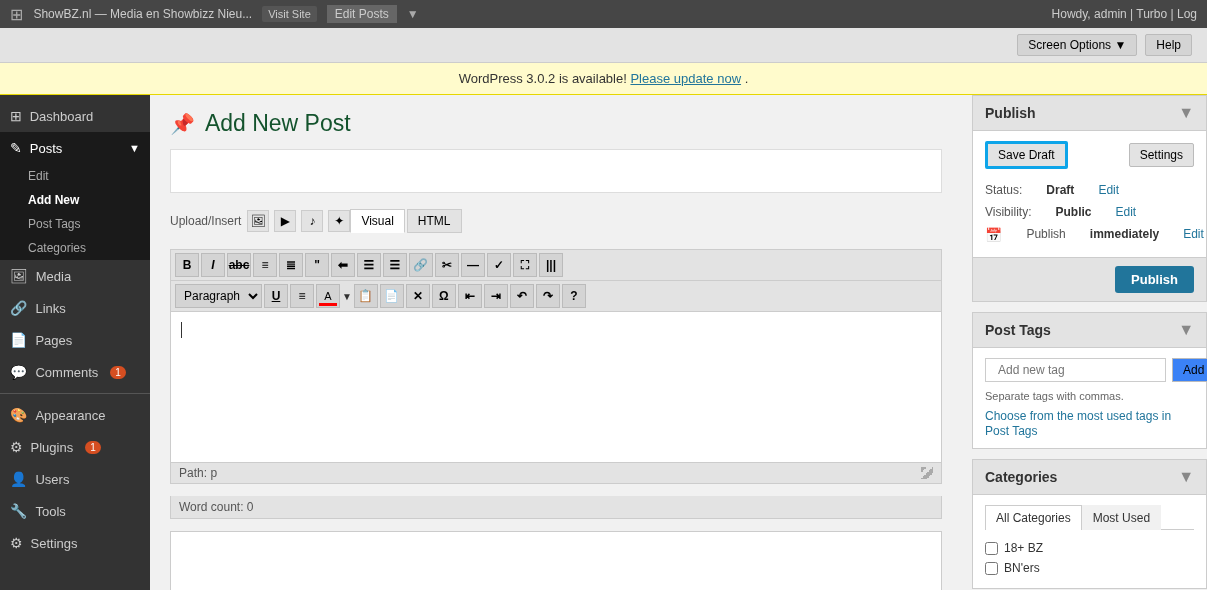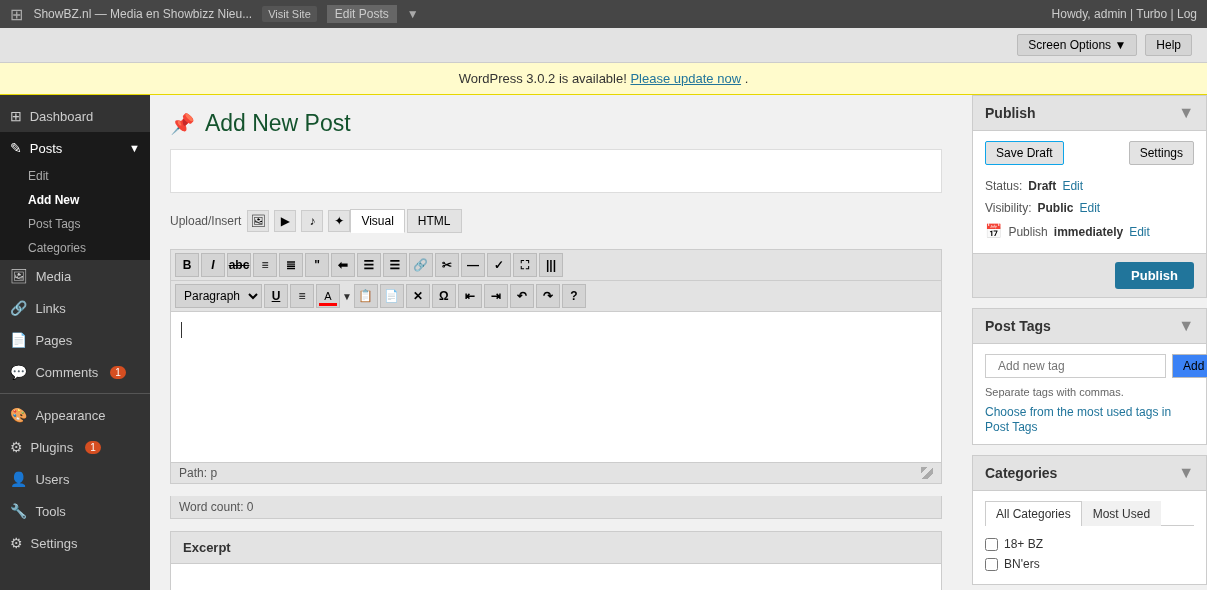--- a/index.html
+++ b/index.html
@@ -273,40 +273,40 @@
     .meta-box-body { padding: 10px 12px; }
 
     .publish-actions {
       display: flex;
       justify-content: space-between;
       align-items: center;
       margin-bottom: 10px;
     }
     .save-draft-btn {
       background: #e3e3e3;
-      border: 1px solid #0ea5e9;
+      border: 3px solid #0ea5e9;
       padding: 4px 10px;
       font-size: 12px;
       cursor: pointer;
       border-radius: 2px;
     }
     .preview-btn {
       background: #e3e3e3;
       border: 1px solid #bbb;
       padding: 4px 10px;
       font-size: 12px;
       cursor: pointer;
       border-radius: 2px;
     }
     .meta-row {
       font-size: 12px;
       padding: 4px 0;
       display: flex;
-      align-items: flex-end;
-      gap: 6px;
+      align-items: flex-start;
+      gap: 24px;
     }
     .meta-row .label { color: #555; }
     .meta-row .value { font-weight: bold; }
     .meta-row a { color: #21759b; text-decoration: none; font-size: 12px; }
     .calendar-icon { font-size: 14px; }
 
     .publish-btn-row {
       display: flex;
       justify-content: flex-end;
       padding: 8px 12px;
@@ -548,21 +548,20 @@
         <div class="resize-handle"></div>
       </div>
     </div>
 
     <div id="word-count-bar">
       <span>Word count:</span>
       <span>0</span>
     </div>
 
     <div id="excerpt-section">
-      <div id="excerpt-header">Excerpt</div>
       <div id="excerpt-body"></div>
     </div>
 
   </div>
 
   <div id="right-sidebar">
 
     <div class="meta-box">
       <div class="meta-box-header">
         <span>Publish</span>

